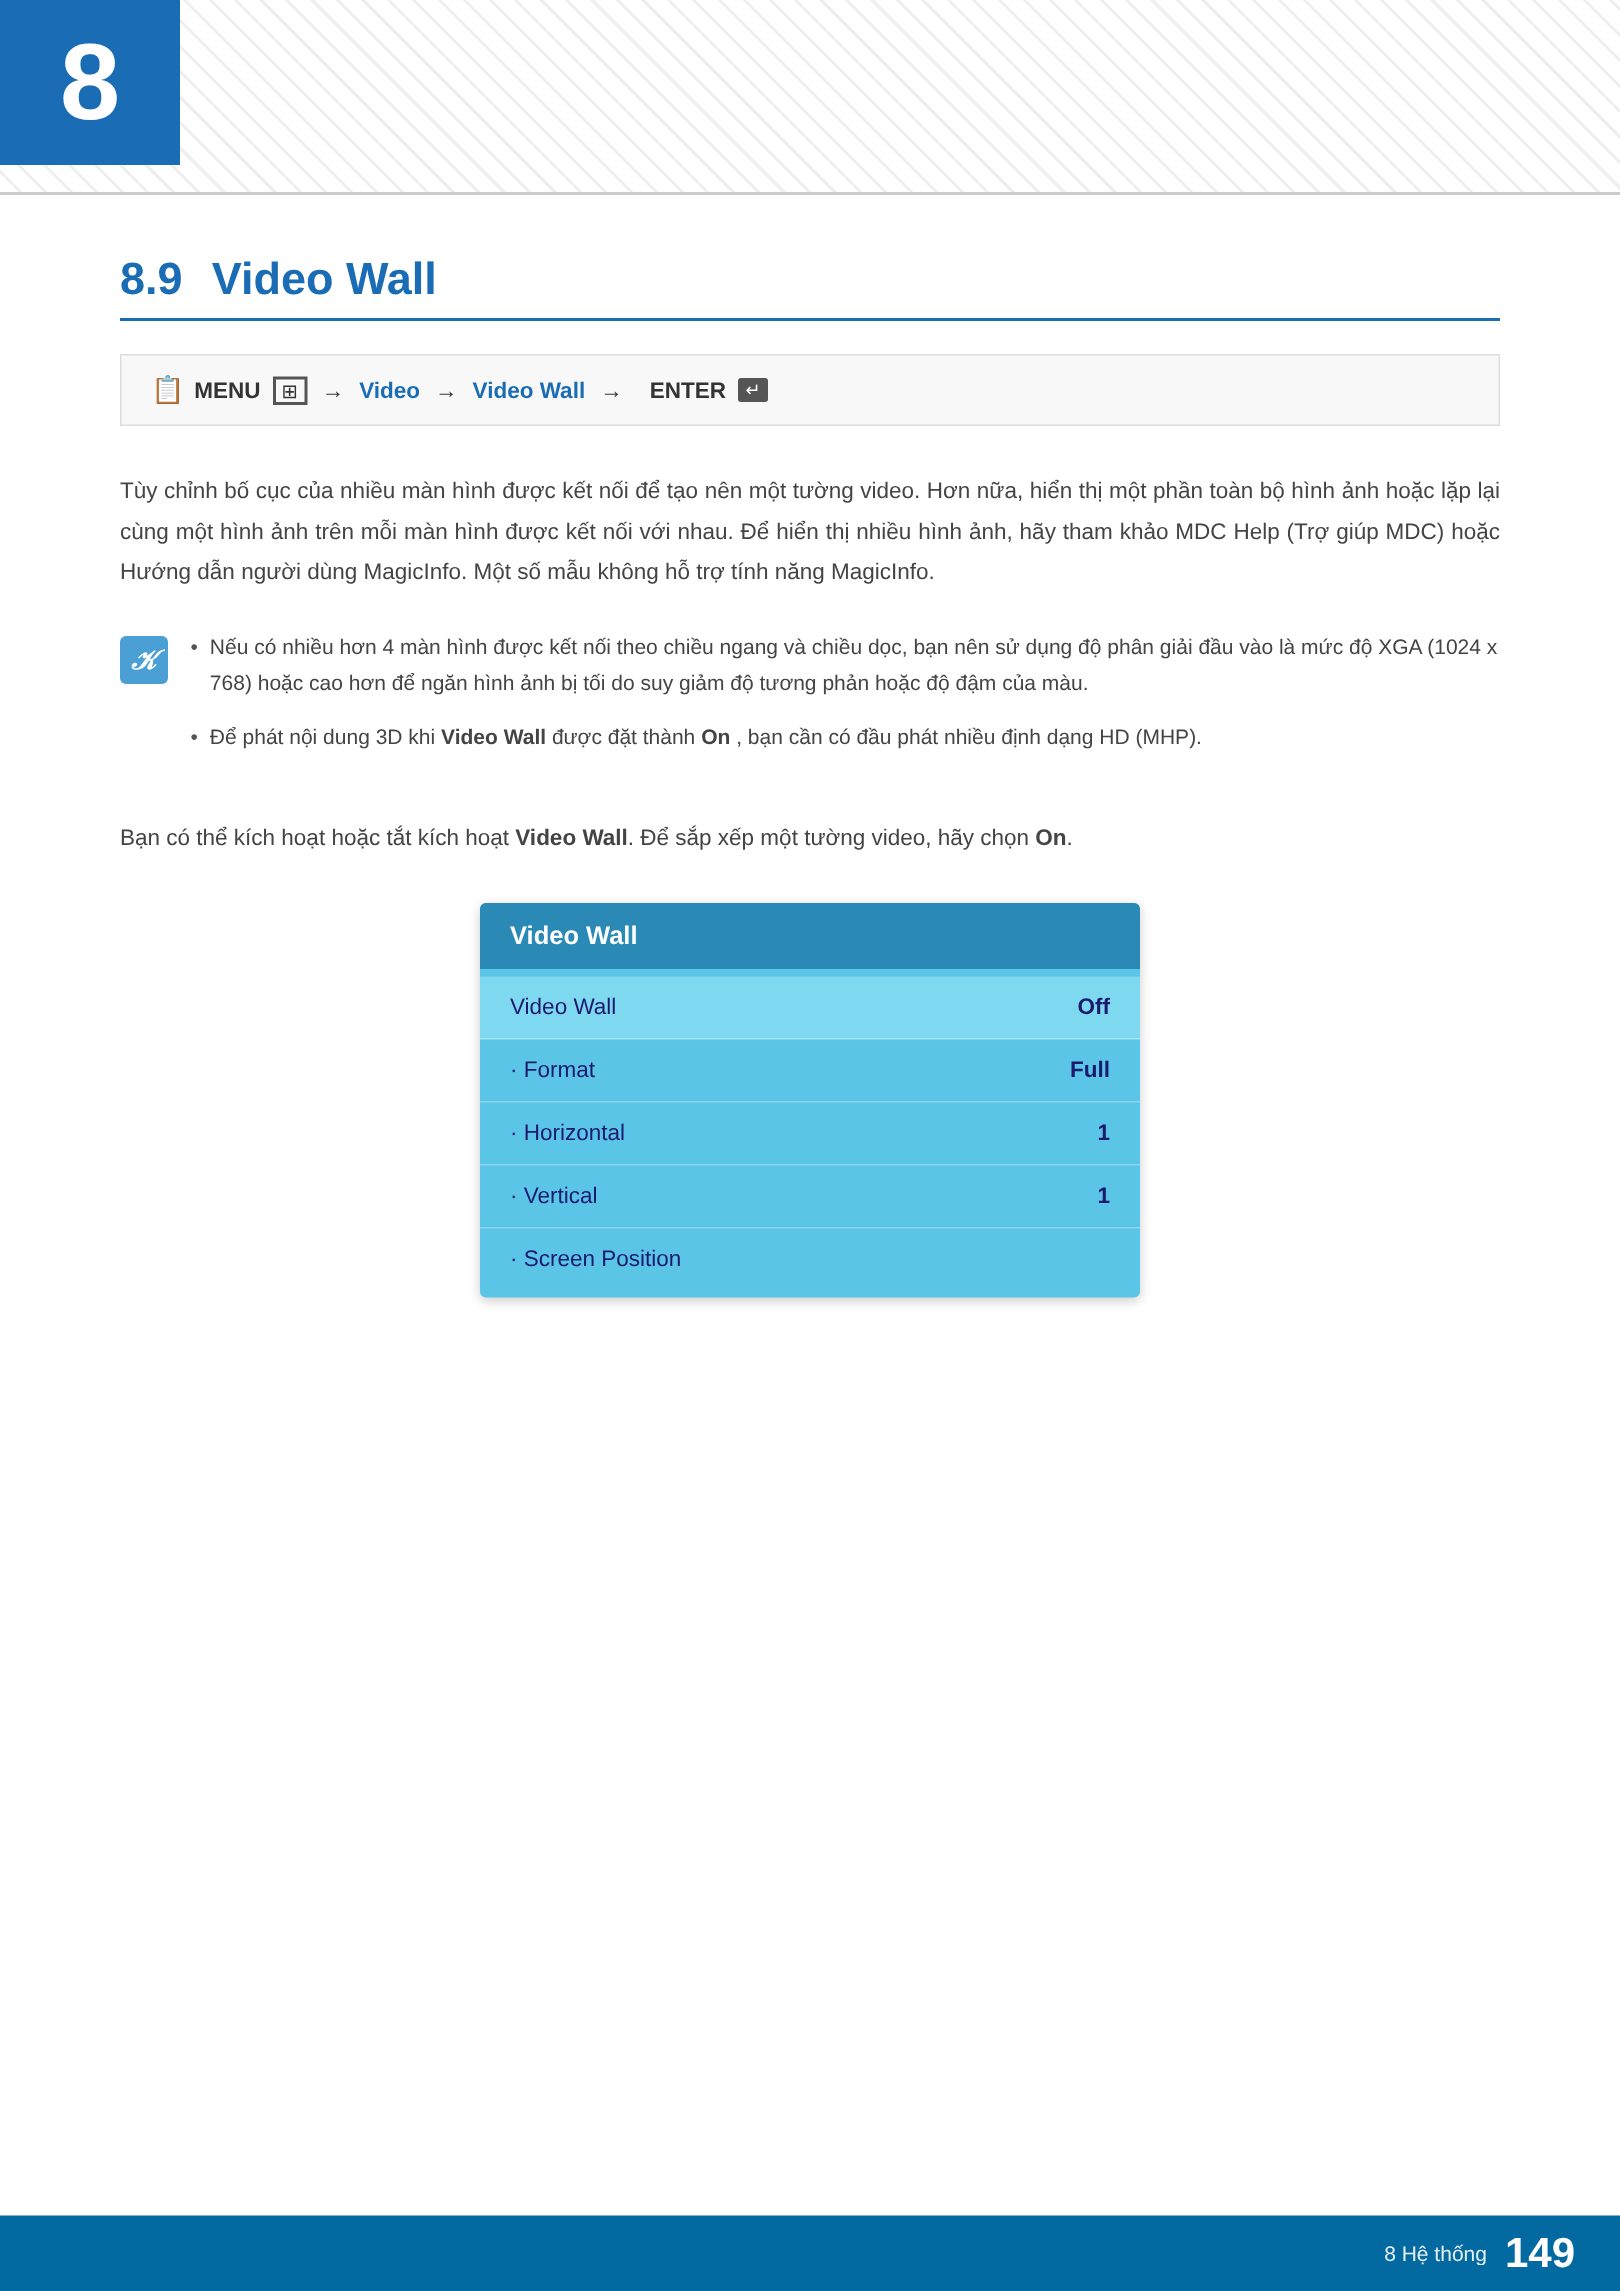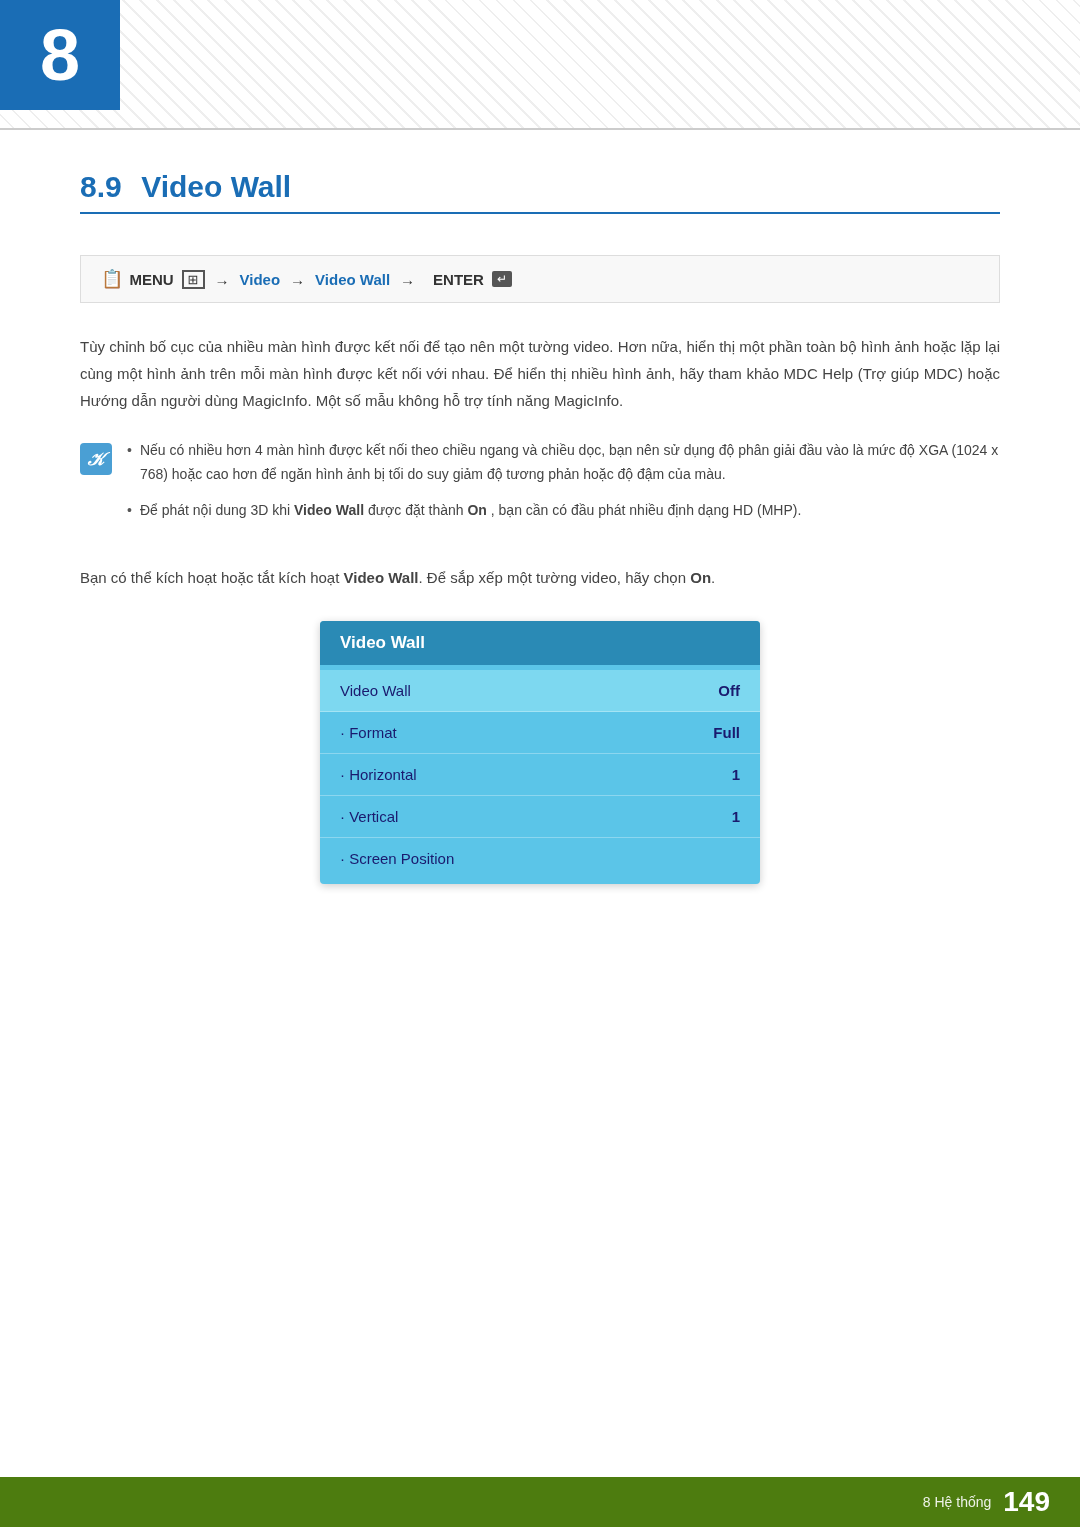--- a/index.html
+++ b/index.html
@@ -190,21 +190,21 @@
 <div style="position: relative; height: 130px; overflow: hidden;">
   <div class="header-bg"></div>
   <div style="position: relative; z-index: 1; display: flex; align-items: stretch; height: 130px;">
     <div class="chapter-number-box">8</div>
   </div>
   <div style="position: absolute; bottom: 0; left: 0; right: 0; height: 2px; background: #ccc;"></div>
 </div>
 
 <div class="content" style="margin-top: 40px;">
 
-  <div style="margin-bottom: 41px;">
+  <div style="margin-bottom: 22px;">
     <span style="font-size: 30px; font-weight: bold; color: #1a6db5;">8.9</span>
     <span style="font-size: 30px; font-weight: bold; color: #1a6db5; margin-left: 15px;">Video Wall</span>
     <hr style="border: none; border-bottom: 2px solid #1a6db5; margin-top: 8px;">
   </div>
 
   <div class="menu-path">
     <span style="font-size: 18px;">📋</span>
     <span style="font-weight: bold; margin-right: 2px;">MENU</span>
     <span style="display: inline-block; border: 2px solid #555; padding: 0 4px; font-size: 13px; margin-right: 4px;">⊞</span>
     <span class="menu-arrow">→</span>
@@ -266,16 +266,16 @@
       <div class="menu-box-item">
         <span class="menu-box-item-label">· Screen Position</span>
         <span class="menu-box-item-value"></span>
       </div>
 
     </div>
   </div>
 
 </div>
 
-<div style="position: absolute; bottom: 0; left: 0; width: 1080px; height: 50px; background: #4d7c0f; display: flex; align-items: center; justify-content: flex-end; padding-right: 30px;">
+<div style="position: absolute; bottom: 0; left: 0; width: 1080px; height: 50px; background: #0369a1; display: flex; align-items: center; justify-content: flex-end; padding-right: 30px;">
   <span style="color: white; font-size: 14px; opacity: 0.9; margin-right: 12px;">8 Hệ thống</span>
   <span style="color: white; font-size: 28px; font-weight: bold;">149</span>
 </div>
 
 </body></html>

